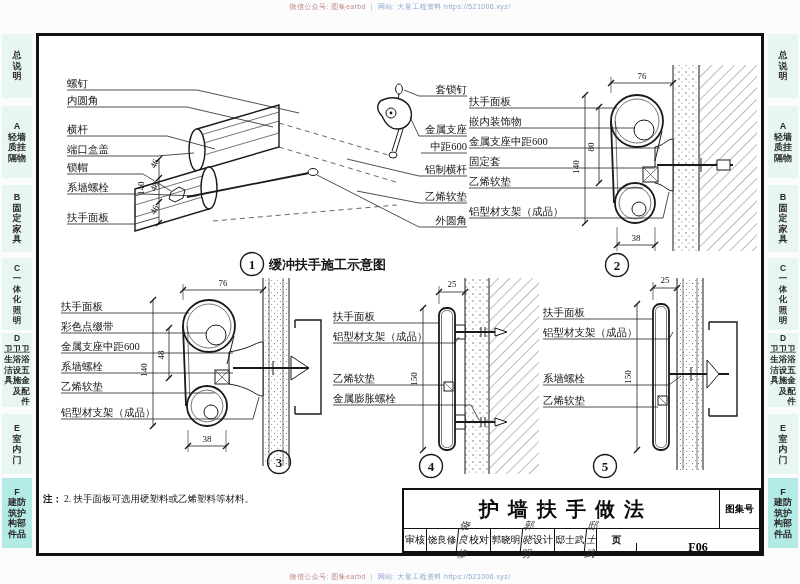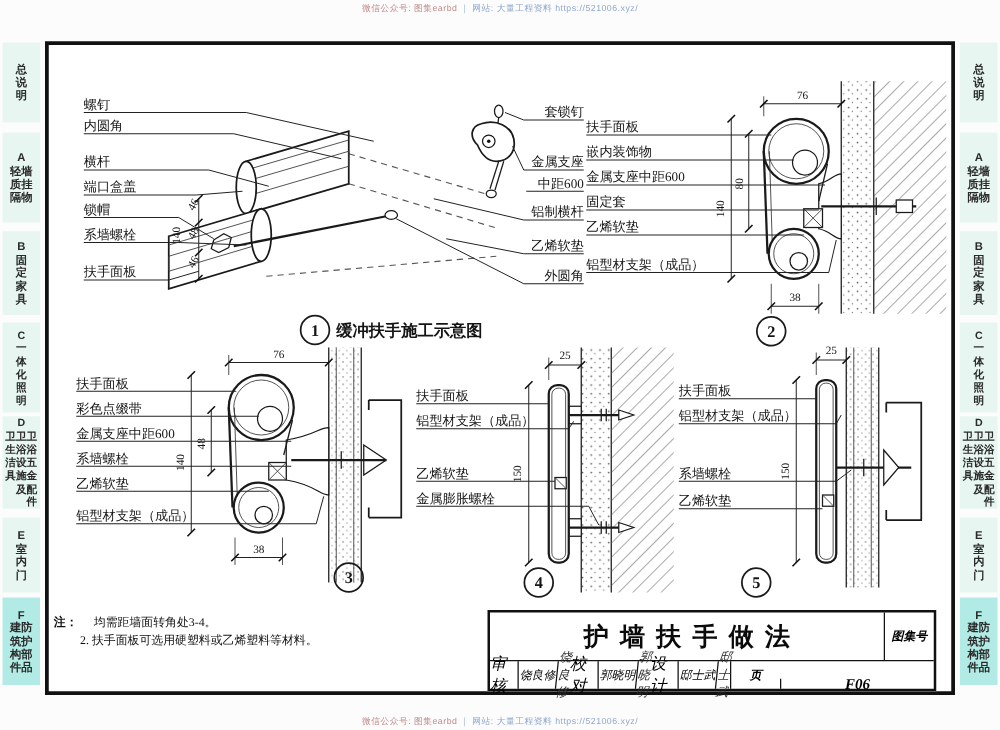--- a/index.html
+++ b/index.html
@@ -34,31 +34,31 @@
   .ld{stroke:#222;stroke-width:.8;fill:none;}
   .diml{stroke:#222;stroke-width:.8;fill:none;}
   .tick{stroke:#111;stroke-width:1.3;}
   .wf{fill:#fff;}
   
   .notes{position:absolute;left:4px;top:456px;width:358px;font-family:"Liberation Serif","DejaVu Serif",serif;
          font-size:9.5px;line-height:14px;color:#111;display:flex;}
   .notes-prefix{white-space:nowrap;margin-right:2px;font-weight:bold;}
   .note-l2{padding-left:11px;}
   
-  .titleblock{position:absolute;left:351px;top:452px;width:359px;height:65px;border:2.5px solid #111;
+  .titleblock{position:absolute;left:363px;top:452px;width:359px;height:65px;border:2.5px solid #111;
               box-sizing:border-box;display:flex;flex-direction:column;background:#fff;}
   .tb-top{flex:1;display:flex;min-height:0;}
   .tb-title{flex:1;display:flex;align-items:center;justify-content:center;font-size:20px;font-weight:bold;
             letter-spacing:9px;font-family:"Liberation Serif","DejaVu Serif",serif;color:#0a0a0a;padding-left:9px;}
-  .tb-cell{border-left:1.5px solid #111;display:flex;align-items:center;justify-content:center;box-sizing:border-box;font-style:italic;}
+  .tb-cell{border-left:1.5px solid #111;display:flex;align-items:center;justify-content:center;box-sizing:border-box;}
   .tb-atlas-label{width:40px;font-size:9.5px;font-weight:bold;}
   .tb-atlas-no{width:72px;font-size:13px;font-weight:bold;font-family:"Liberation Serif",serif;}
   .tb-bottom{height:22px;border-top:1.5px solid #111;display:flex;font-family:"Liberation Serif",serif;}
   .tb-bl{flex:1;display:flex;}
-  .tb-s{width:22px;font-size:13px;border-left:none;}
+  .tb-s{width:22px;font-size:10px;border-left:none;}
   .tb-s + *{}
   .tb-cell.first{border-left:none;}
   .tb-n{width:31px;font-size:9.5px;}
   .tb-sig{flex:1;font-style:italic;font-size:10px;color:#2b2b2b;transform:skewX(-6deg);}
   .tb-page-label{width:40px;font-size:9.5px;font-weight:bold;}
   .tb-page-no{flex:1;font-size:12px;font-weight:bold;border-left:1.5px solid #111;margin-top:14px;}
 </style>
 </head>
 <body>
 
@@ -567,21 +567,20 @@
         <g>
           <circle class="s15" cx="64" cy="202" r="11.5"></circle>
           <text class="capn" x="64" y="206.5" text-anchor="middle">5</text>
         </g>
       </svg>
     </div>
 
     <div class="notes">
       <span class="notes-prefix">注：</span>
       <div class="notes-body">
-        <div class="note-l2">均需距墙面转角处3-4。</div>
         <div>2. 扶手面板可选用硬塑料或乙烯塑料等材料。</div>
       </div>
     </div>
 
     <div class="titleblock">
       <div class="tb-top">
         <div class="tb-title">护墙扶手做法</div>
         <div class="tb-cell tb-atlas-label">图集号</div>
       </div>
       <div class="tb-bottom">

